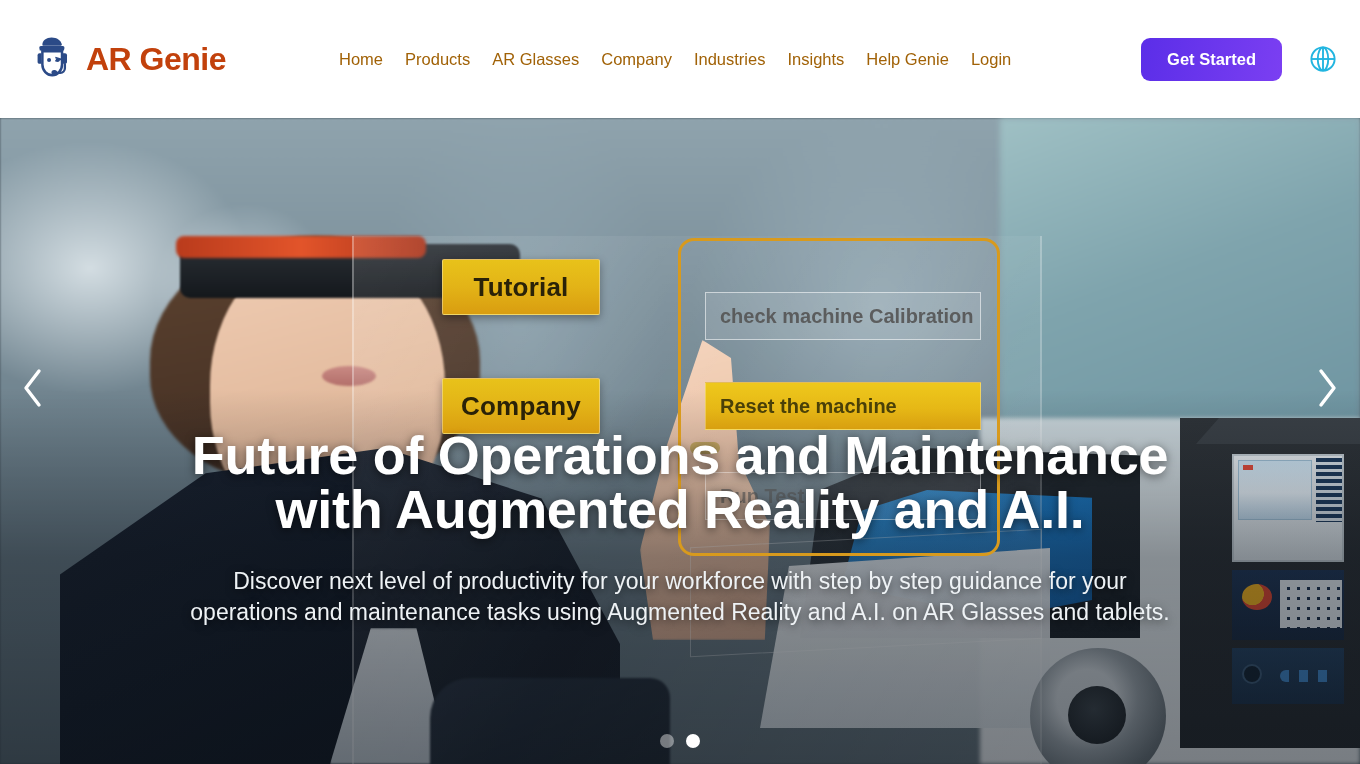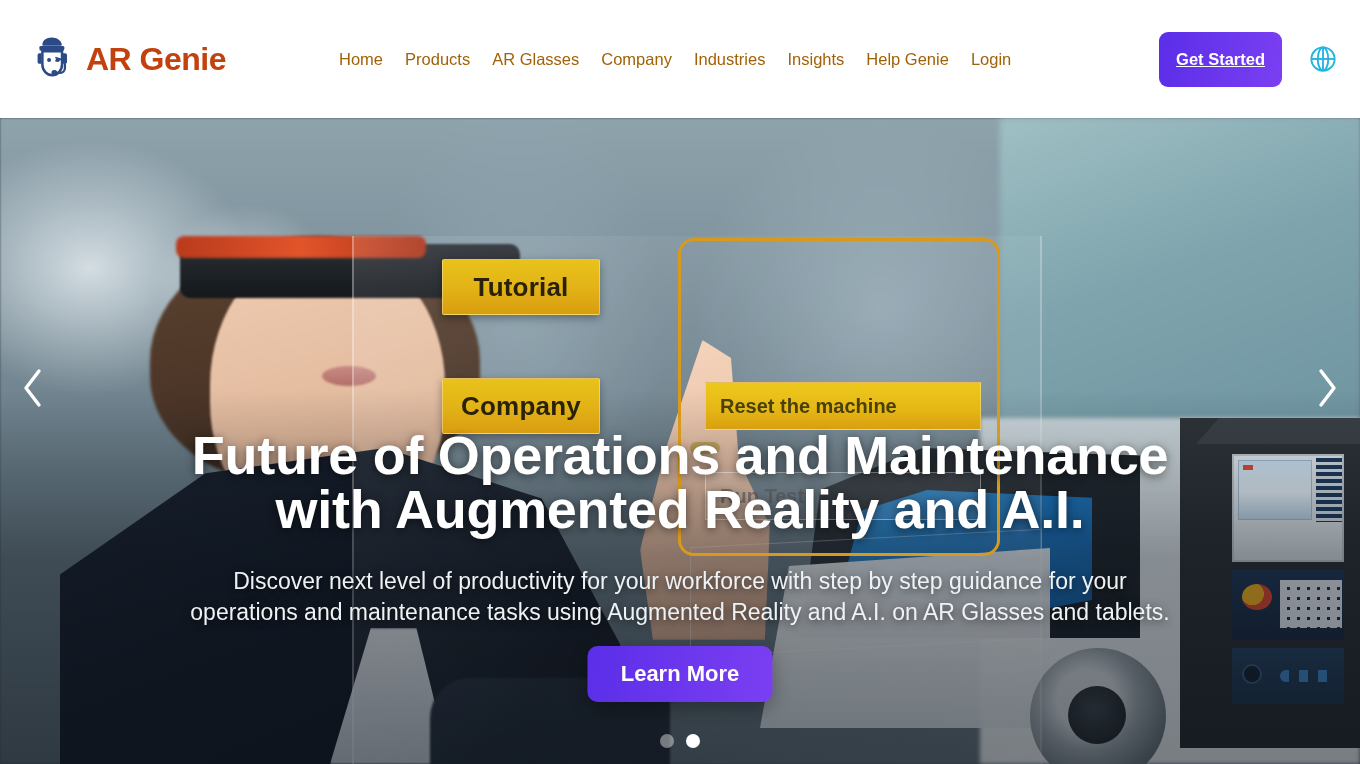--- a/index.html
+++ b/index.html
@@ -42,24 +42,23 @@
 
   .header-right{
     position:absolute; right:20px; top:0; height:118px;
     display:flex; align-items:center; gap:24px;
   }
   .btn-get-started{
     background:linear-gradient(100deg,#5b2ee8 0%,#7b3ff2 100%);
     color:#fff; border:none;
     font-family:"Liberation Sans", sans-serif;
     font-size:16.5px; font-weight:bold;
-    padding:0 17px; height:55px;
+    padding:0 26px; height:43px;
     border-radius:9px; cursor:pointer;
     white-space:nowrap;
-    text-decoration:underline;
   }
   .globe-btn{
     width:34px; height:34px; border:none;
     background:transparent; cursor:pointer;
     display:flex; align-items:center; justify-content:center;
   }
 
   
   .hero{
     position:absolute; top:118px; left:0;
@@ -436,28 +435,28 @@
     <div class="glass"></div>
     <div class="glass-edge"></div>
 
     <div class="hero-scrim"></div>
   </div>
 
   <div class="ar-btn t1">Tutorial</div>
   <div class="ar-btn t2">Company</div>
 
   <div class="ar-panel">
+    <div class="ar-item ghost i1">check machine Calibration</div>
     <div class="ar-item active i2">Reset the machine</div>
     <div class="ar-item ghost i3">Run Test</div>
   </div>
 
   <div class="hero-copy">
     <h1 class="hero-title">Future of Operations and Maintenance with Augmented Reality and A.I.</h1>
     <p class="hero-sub">Discover next level of productivity for your workforce with step by step guidance for your operations and maintenance tasks using Augmented Reality and A.I. on AR Glasses and tablets.</p>
-    <button class="btn-learn">Learn More</button>
   </div>
 
   <button class="car-arrow prev">
     <svg width="26" height="44" viewBox="0 0 26 44">
       <polyline points="19,5 6,22 19,39" fill="none" stroke="#ffffff" stroke-width="3.4" stroke-linecap="round" stroke-linejoin="round"></polyline>
     </svg>
   </button>
   <button class="car-arrow next">
     <svg width="26" height="44" viewBox="0 0 26 44">
       <polyline points="7,5 20,22 7,39" fill="none" stroke="#ffffff" stroke-width="3.4" stroke-linecap="round" stroke-linejoin="round"></polyline>

